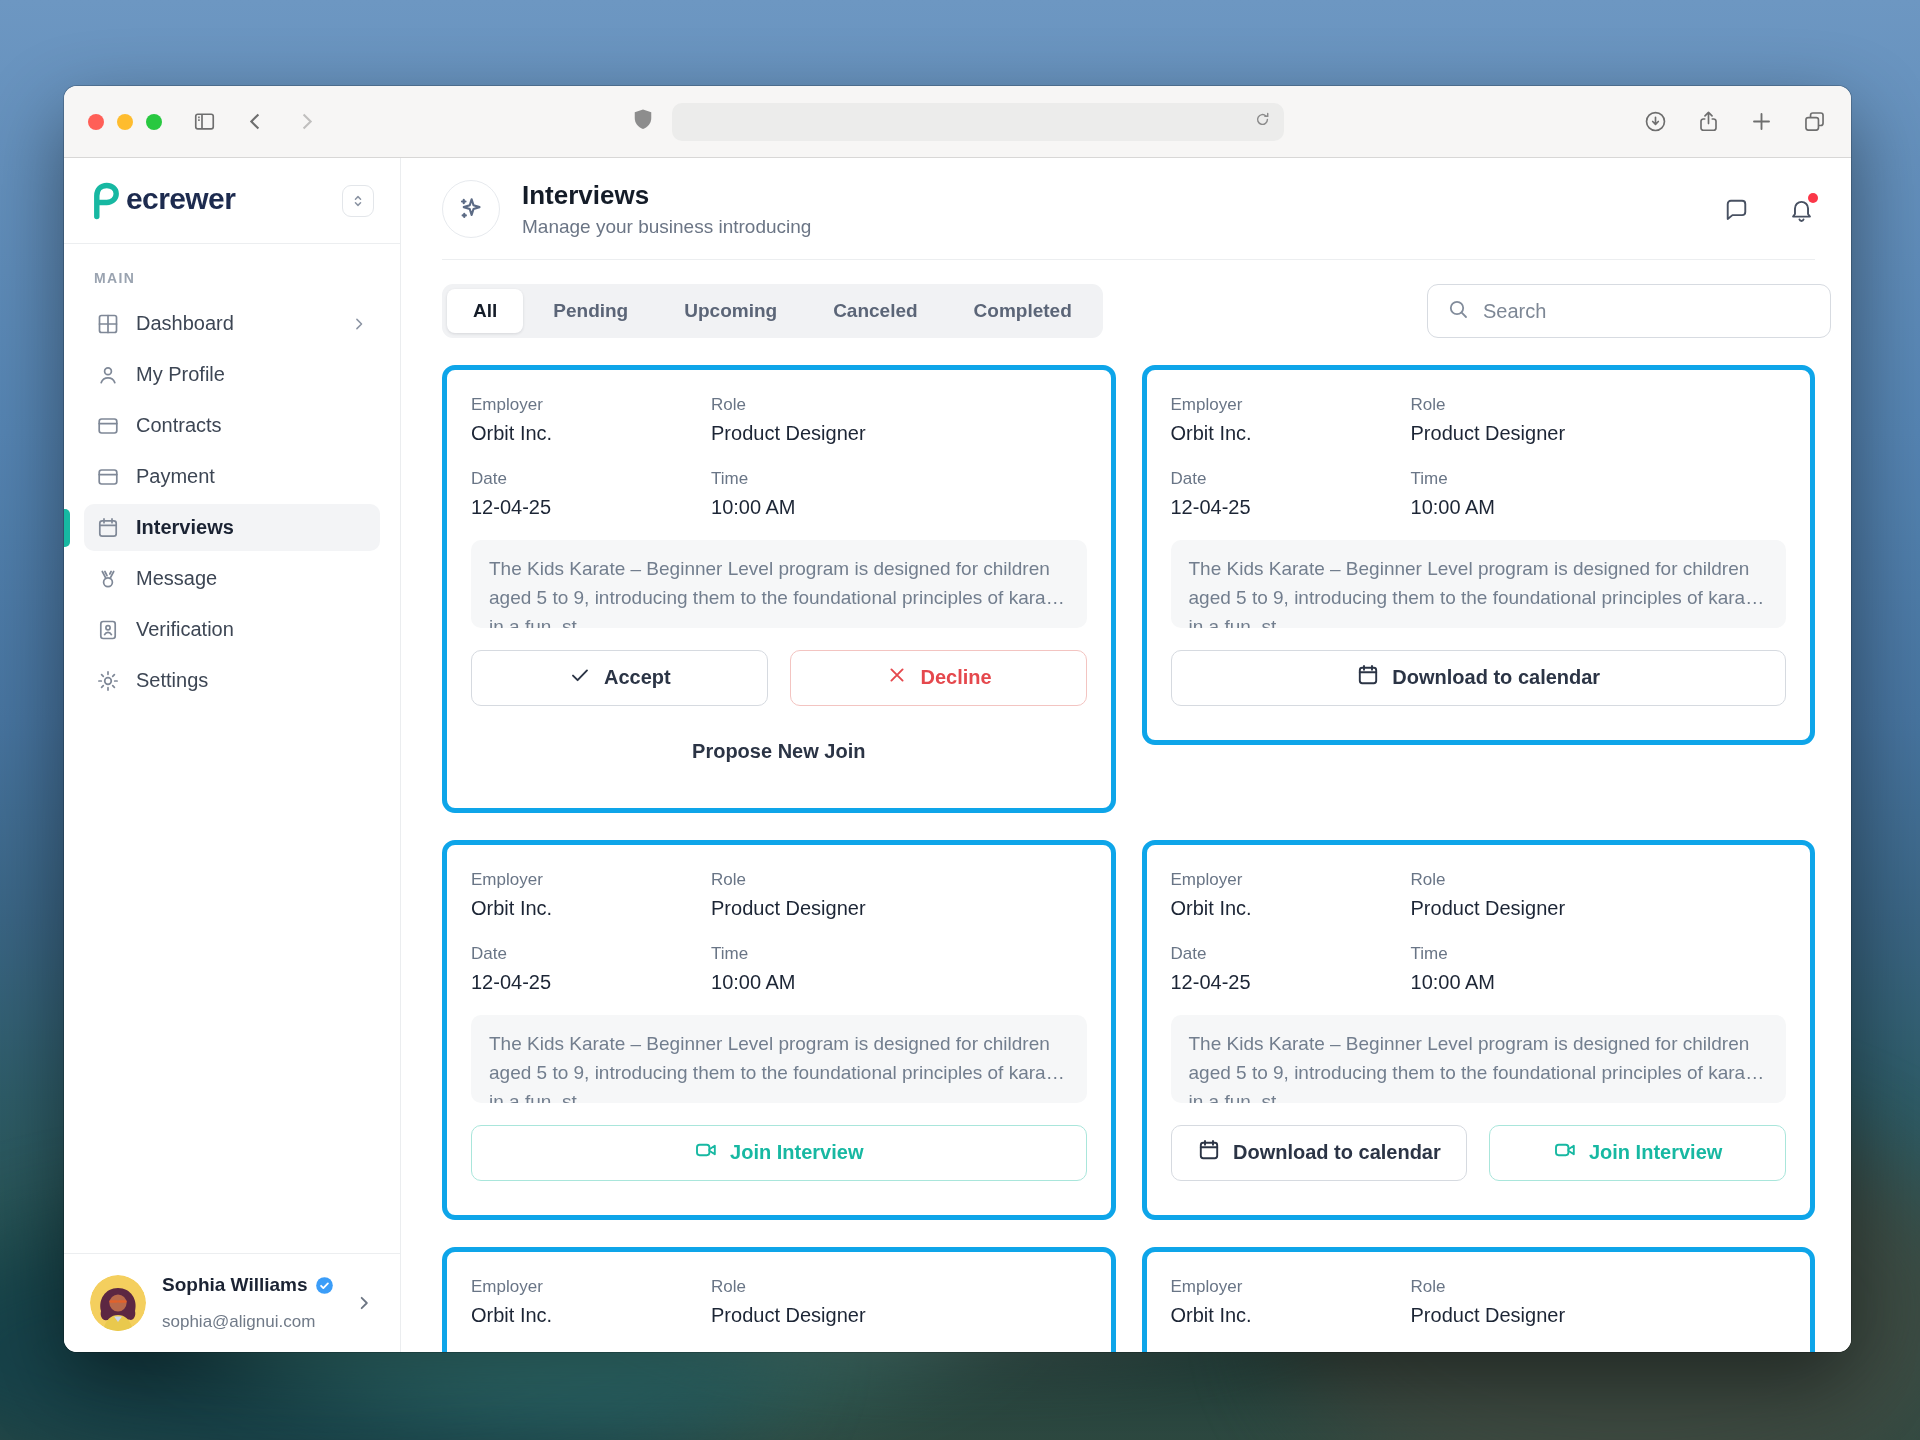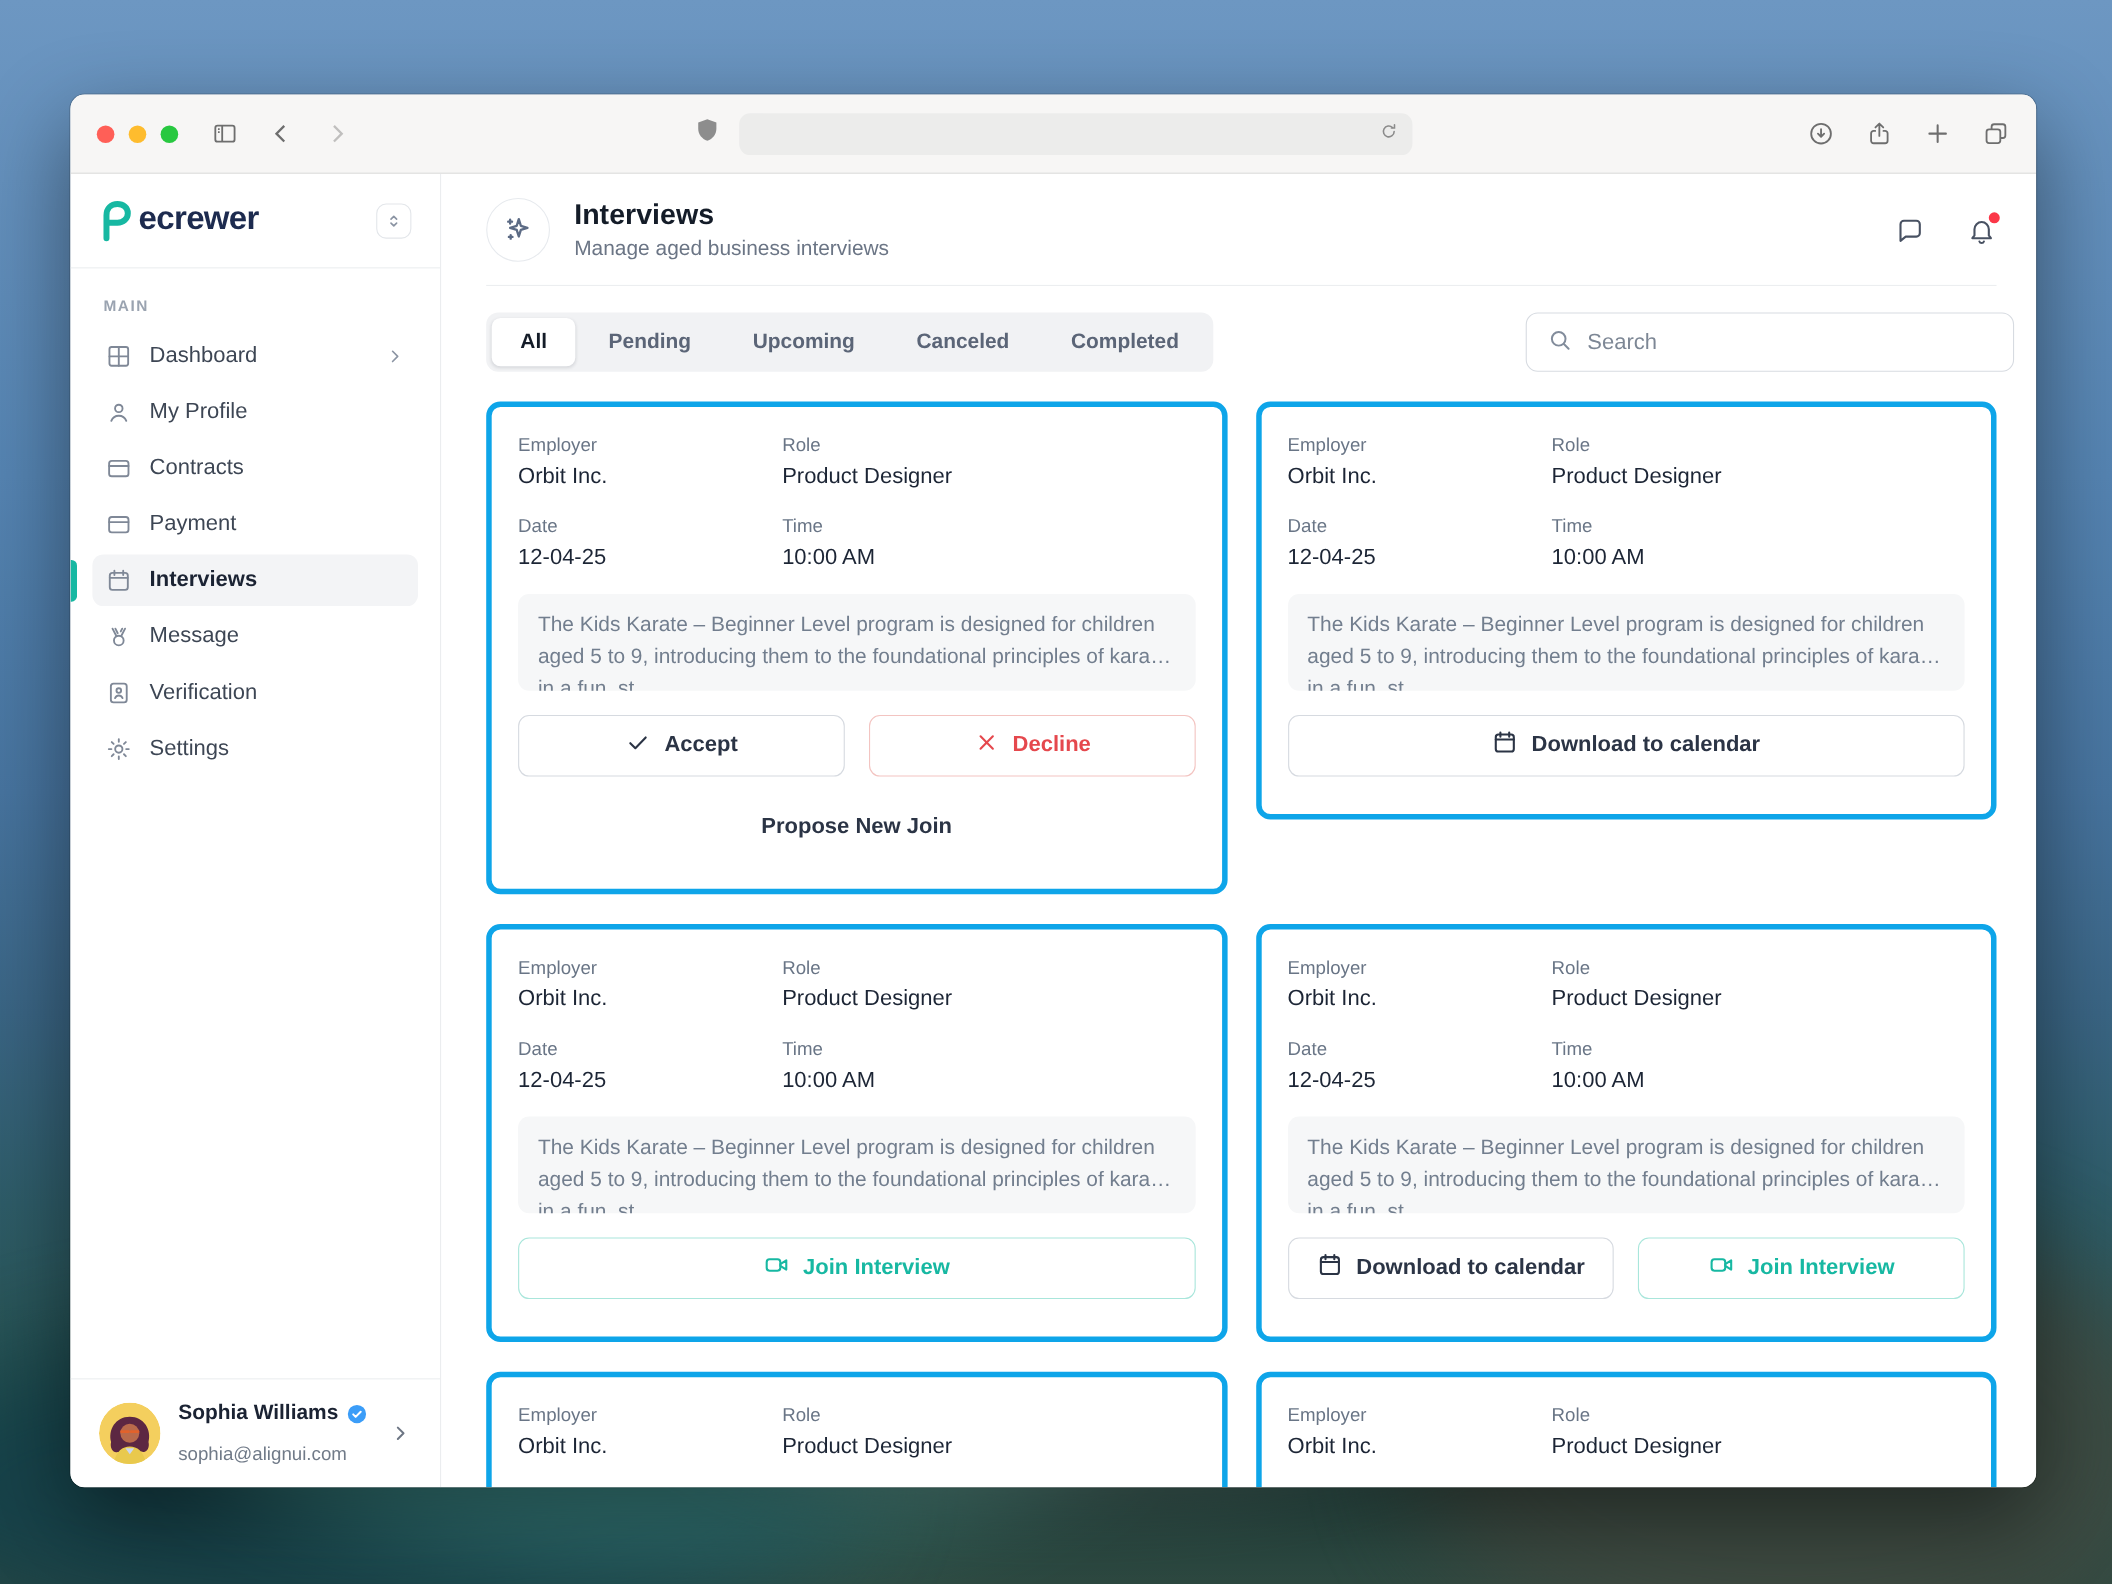--- a/index.html
+++ b/index.html
@@ -86,21 +86,21 @@
   .ph-sub { font-size:19px; color:#6b7585; margin-top:5px; }
   .ph-actions { margin-left:auto; display:flex; align-items:center; gap:38px; color:#485162; }
   .ph-actions .hd-ic { position:relative; display:inline-flex; }
   .ph-actions svg { width:27px; height:27px; }
   .dot { position:absolute; top:-3px; right:-3px; width:10px; height:10px; border-radius:50%; background:var(--dot); }
 
   .filter-row { display:flex; align-items:center; justify-content:space-between; margin:24px 20px 0 41px; }
   .tabs { display:inline-flex; background:#f1f2f4; border-radius:11px; padding:5px; gap:4px; }
   .tab { border:0; background:transparent; font-family:inherit; font-size:19px; color:#5b6577; font-weight:600; padding:11px 26px; border-radius:8px; cursor:pointer; }
   .tab.active { background:#fff; color:#141c28; font-weight:bold; box-shadow:0 1px 3px rgba(20,28,40,.12); }
-  .search-box { width:444px; height:54px; border:1px solid #d7dbe1; border-radius:11px; display:flex; align-items:center; padding:0 18px; gap:13px; color:#828c9b; background:#fff; }
+  .search-box { width:404px; height:54px; border:1px solid #d7dbe1; border-radius:11px; display:flex; align-items:center; padding:0 18px; gap:13px; color:#828c9b; background:#fff; }
   .search-box svg { width:24px; height:24px; flex:0 0 auto; }
   .search-box input { border:0; outline:0; flex:1; font-family:inherit; font-size:20px; color:#1b2333; background:transparent; }
   .search-box input::placeholder { color:#7d8795; }
 
   .cards { display:grid; grid-template-columns:1fr 1fr; column-gap:26px; row-gap:27px; align-items:start; margin:27px 36px 0 41px; }
   .card { border:5px solid #0ea5e9; border-radius:13px; background:#fff; padding:25px 24px 34px 24px; }
   .fields { display:grid; grid-template-columns:39% 61%; row-gap:24px; }
   .f-label { font-size:17px; color:#697586; margin-bottom:7px; }
   .f-value { font-size:20px; color:#1c2535; font-weight:500; }
   .desc { background:#f6f7f8; border-radius:10px; padding:15px 18px; margin-top:21px; font-size:19px; line-height:1.52; color:#727e8e;
@@ -329,21 +329,21 @@
     <section class="main">
       <div class="page-head">
         <span class="ph-icon">
           <svg viewBox="0 0 24 24" fill="none" stroke="currentColor" stroke-width="1.7" stroke-linecap="round" stroke-linejoin="round">
               <path d="M12.5 4.2 14 9l4.8 1.5L14 12l-1.5 4.8L11 12l-4.8-1.5L11 9z"></path>
               <path d="M6.2 4.6v2.8M4.8 6h2.8M6.6 15.8v2.6M5.3 17.1h2.6"></path>
             </svg>
         </span>
         <span>
           <div class="ph-title">Interviews</div>
-          <div class="ph-sub">Manage aged business interviews</div>
+          <div class="ph-sub">Manage your business introducing</div>
         </span>
         <span class="ph-actions">
           <span class="hd-ic">
             <svg viewBox="0 0 24 24" fill="none" stroke="currentColor" stroke-width="1.7" stroke-linejoin="round">
                 <path d="M4.2 7A2.8 2.8 0 0 1 7 4.2h10A2.8 2.8 0 0 1 19.8 7v7.2a2.8 2.8 0 0 1-2.8 2.8H8.4l-4.2 3.4z"></path>
               </svg>
           </span>
           <span class="hd-ic">
             <svg viewBox="0 0 24 24" fill="none" stroke="currentColor" stroke-width="1.7" stroke-linecap="round" stroke-linejoin="round">
                 <path d="M6.2 16v-5a5.8 5.8 0 0 1 11.6 0v5l1.7 2.3H4.5z"></path>

